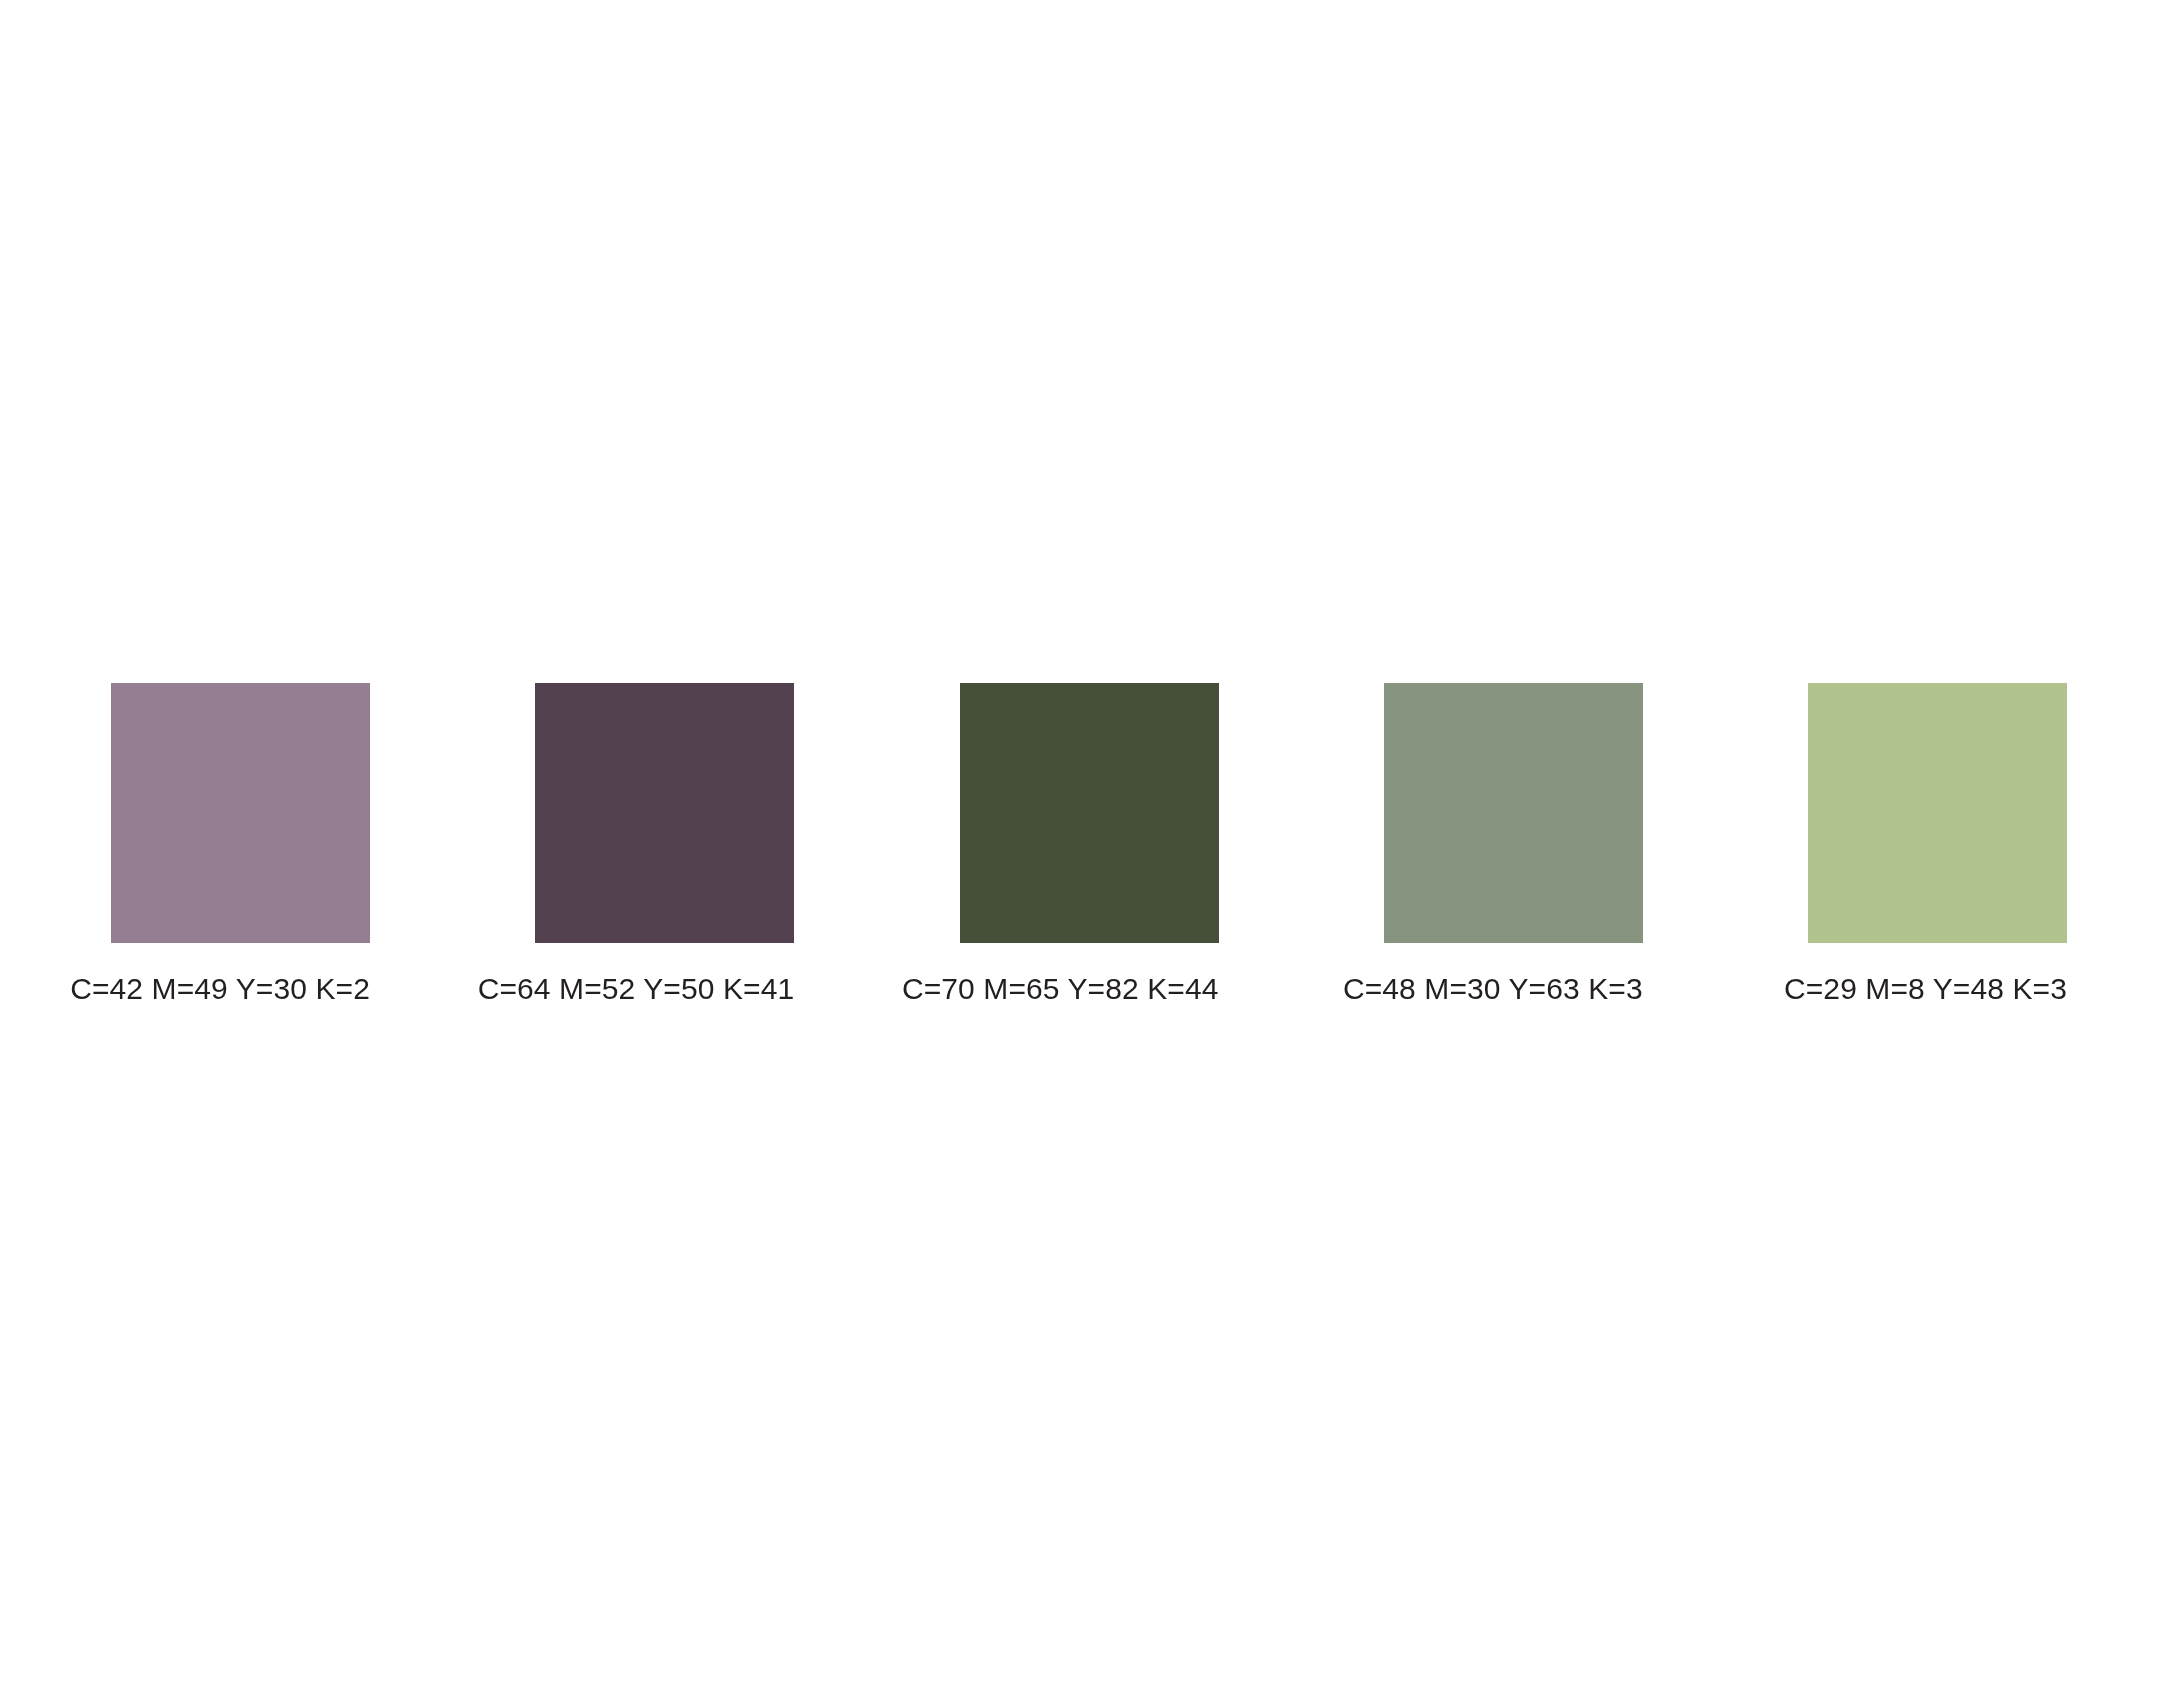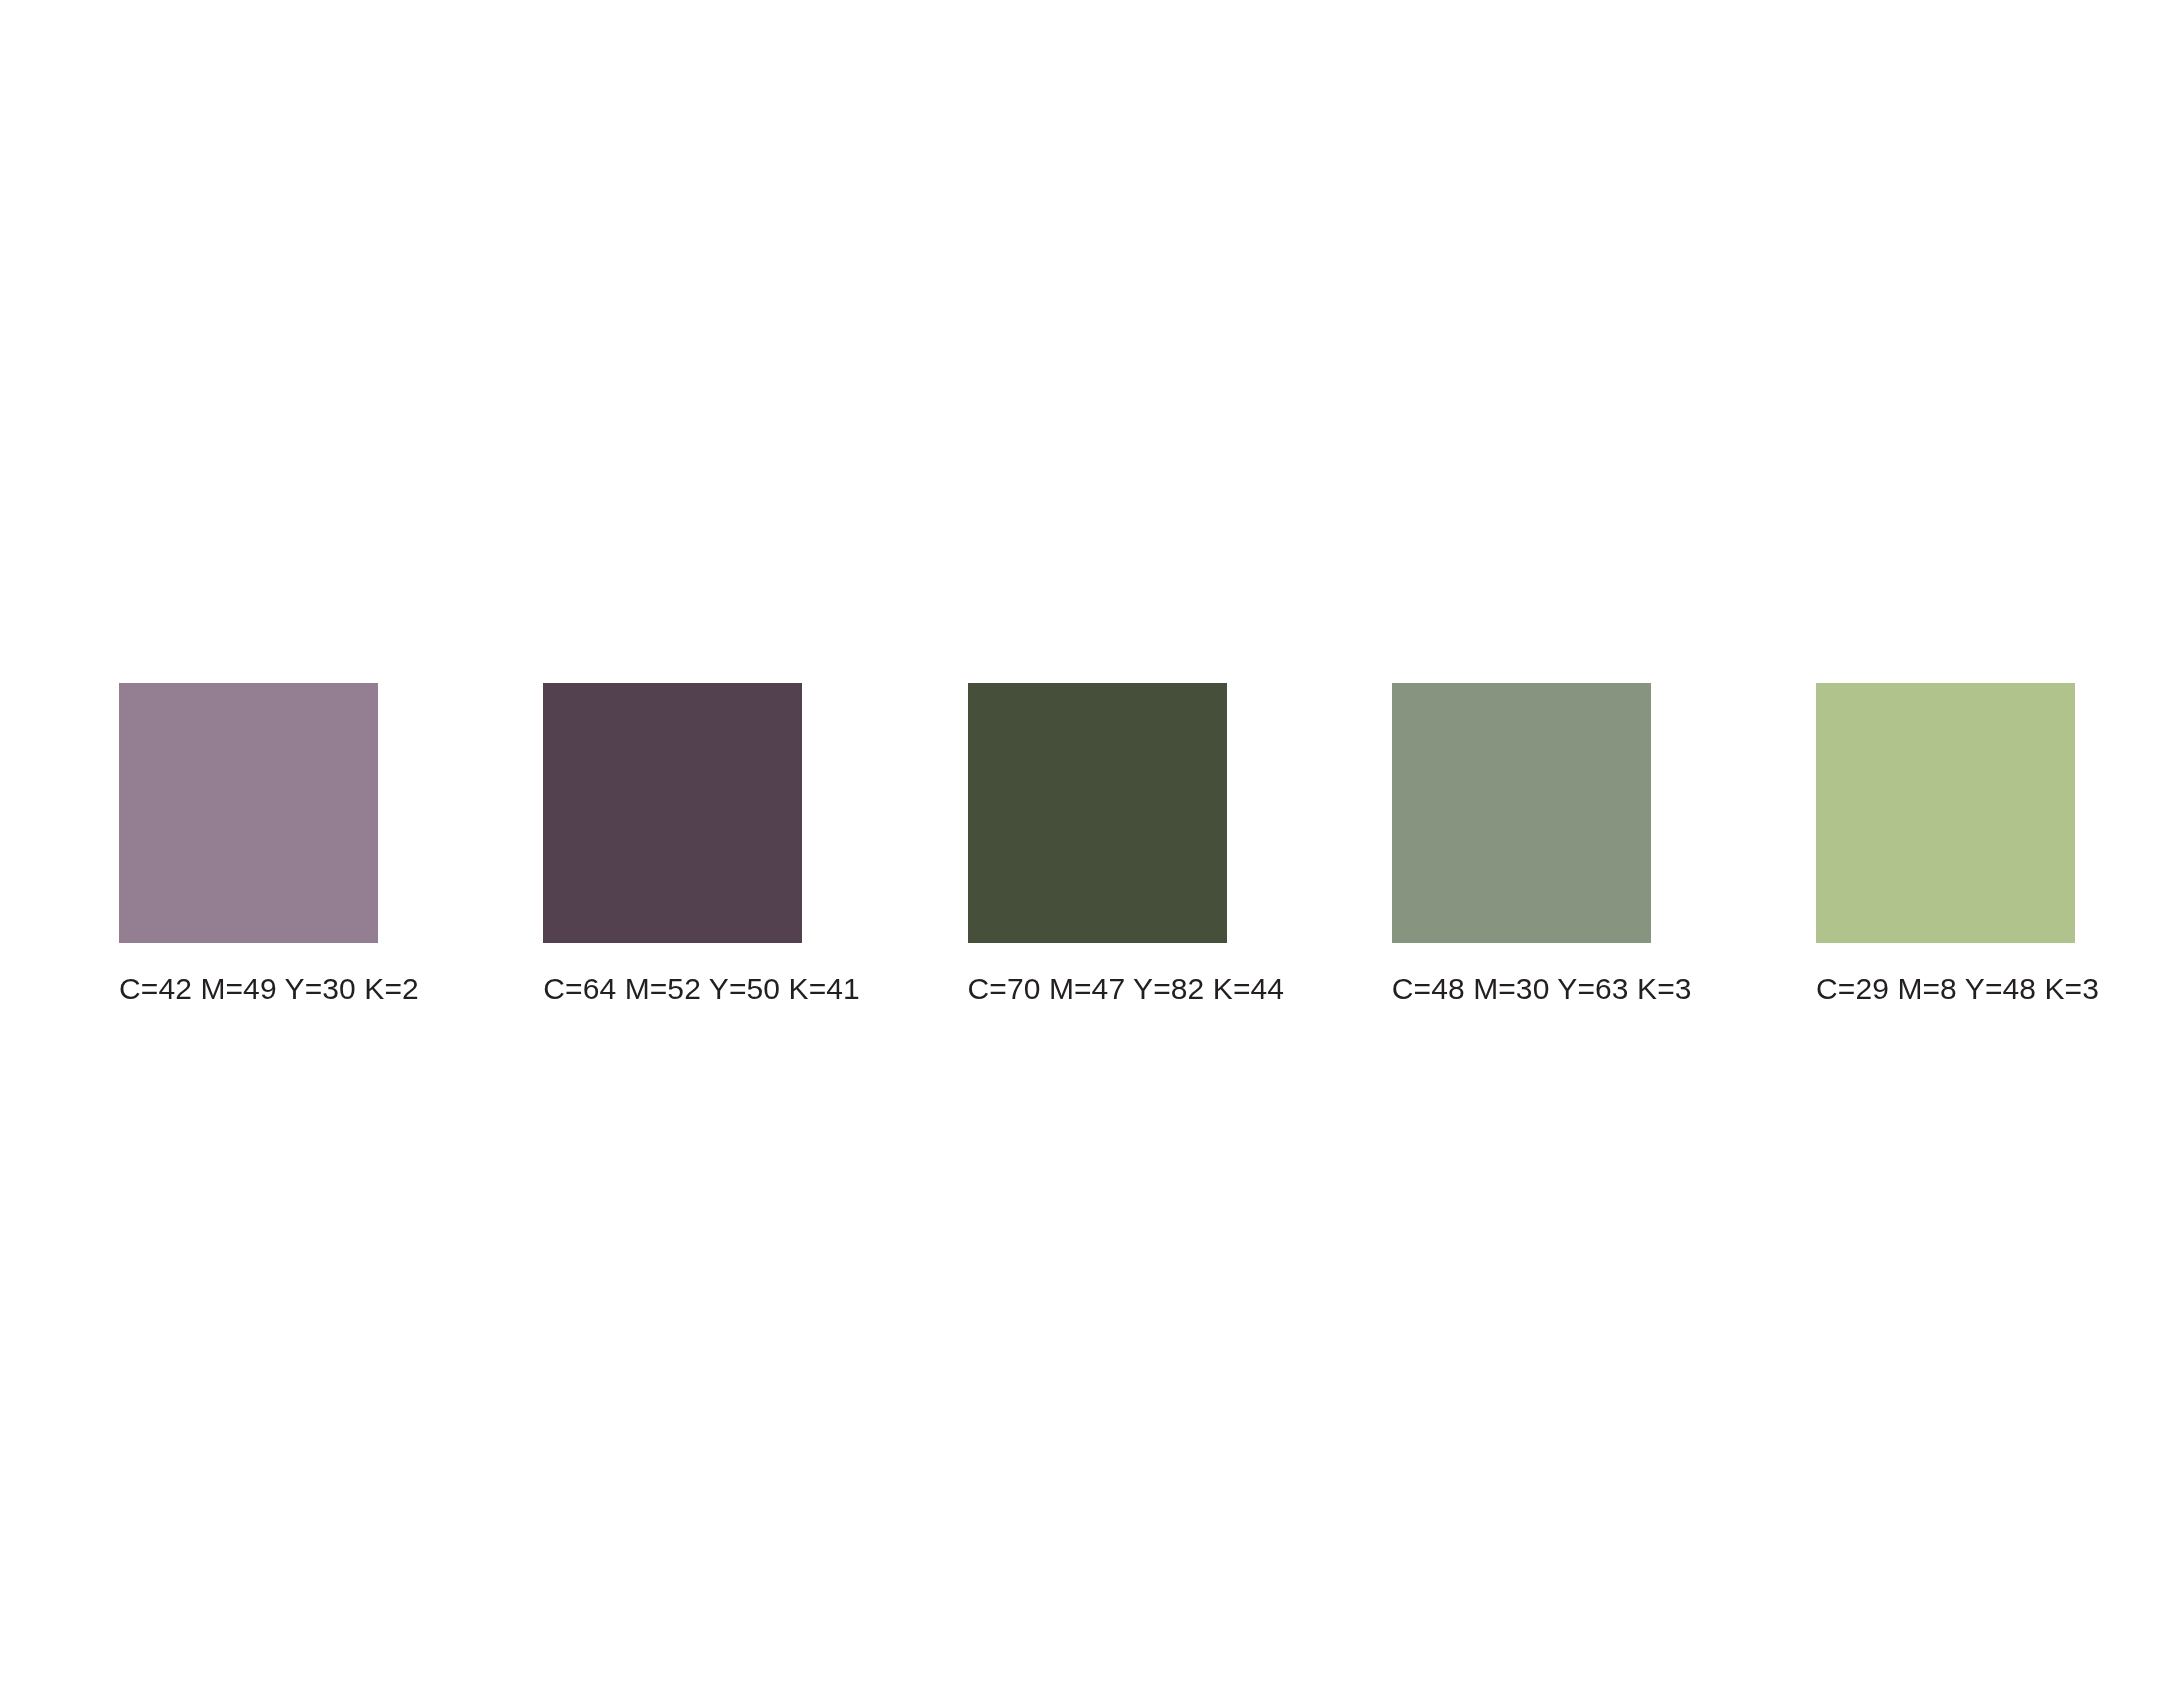--- a/index.html
+++ b/index.html
@@ -26,21 +26,21 @@
     height: 367px;
     display: flex;
     flex-direction: row;
     align-items: flex-start;
     justify-content: space-between;
   }
   .swatch-cell {
     width: 251px;
     display: flex;
     flex-direction: column;
-    align-items: flex-start;
+    align-items: flex-end;
   }
   .swatch-chip {
     width: 259px;
     height: 260px;
     display: block;
   }
   .swatch-label {
     margin-top: 28px;
     font-family: "Liberation Sans", sans-serif;
     font-size: 30px;
@@ -59,21 +59,21 @@
       <div class="swatch-cell">
         <div class="swatch-chip" style="background-color: rgb(148, 126, 146);"></div>
         <div class="swatch-label">C=42 M=49 Y=30 K=2</div>
       </div>
       <div class="swatch-cell">
         <div class="swatch-chip" style="background-color: rgb(84, 65, 79);"></div>
         <div class="swatch-label">C=64 M=52 Y=50 K=41</div>
       </div>
       <div class="swatch-cell">
         <div class="swatch-chip" style="background-color: rgb(70, 79, 58);"></div>
-        <div class="swatch-label">C=70 M=47 Y=82 K=44</div>
+        <div class="swatch-label">C=70 M=65 Y=82 K=44</div>
       </div>
       <div class="swatch-cell">
         <div class="swatch-chip" style="background-color: rgb(135, 148, 128);"></div>
         <div class="swatch-label">C=48 M=30 Y=63 K=3</div>
       </div>
       <div class="swatch-cell">
         <div class="swatch-chip" style="background-color: rgb(176, 195, 140);"></div>
         <div class="swatch-label">C=29 M=8 Y=48 K=3</div>
       </div>
     </div>

